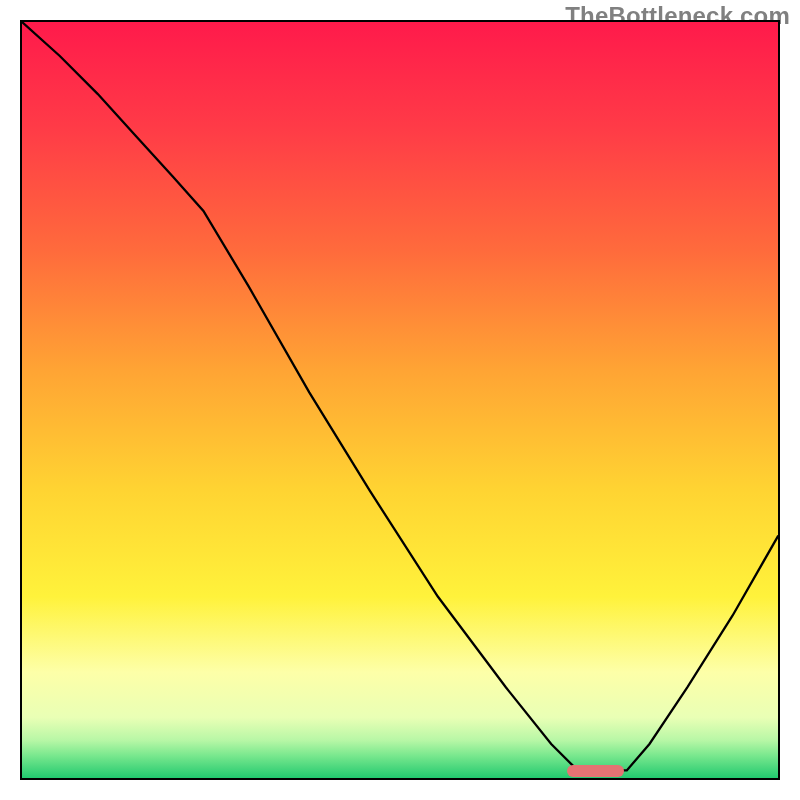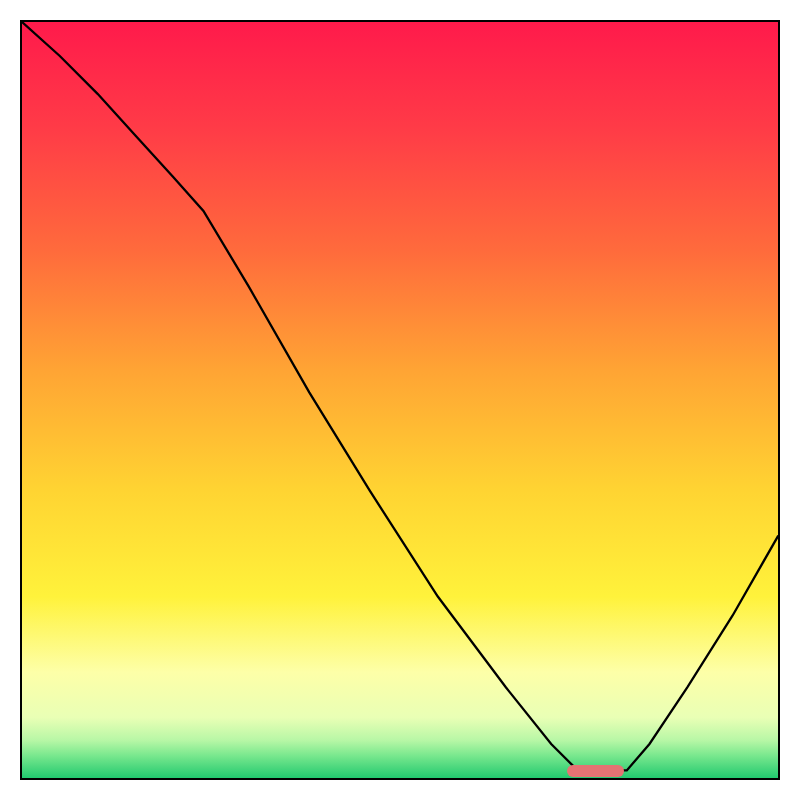--- a/index.html
+++ b/index.html
@@ -48,20 +48,21 @@
   .marker {
     position: absolute;
     background: #e57373;
     border-radius: 999px;
   }
 </style>
 </head>
 <body>
 <div class="canvas">
 
+  <div class="watermark">TheBottleneck.com</div>
 
   <div class="frame">
     <div class="gradient" id="gradient" style="background: linear-gradient(rgb(255, 26, 75) 0%, rgb(255, 59, 71) 14%, rgb(255, 106, 60) 30%, rgb(255, 164, 52) 46%, rgb(255, 212, 50) 62%, rgb(255, 242, 59) 76%, rgb(253, 255, 168) 86%, rgb(233, 255, 181) 92%, rgb(184, 247, 166) 95%, rgb(122, 232, 142) 97%, rgb(34, 201, 111) 100%);"></div>
 
     <svg class="curve" viewBox="0 0 760 760" preserveAspectRatio="none">
       <path id="curvePath" fill="none" stroke="#000000" stroke-width="2.3" stroke-linecap="round" d="M0.0 0.0 L38.0 34.2 L76.0 72.2 L114.0 114.0 L152.0 155.8 L182.4 190.0 L228.0 266.0 L288.8 372.4 L349.6 471.2 L418.0 577.6 L486.4 668.8 L532.0 725.8 L554.8 748.6 L577.6 752.4 L608.0 752.4 L630.8 725.8 L668.8 668.8 L714.4 596.6 L760.0 516.8"></path>
     </svg>
 
     <div class="marker" id="marker" style="width: 57px; height: 12.16px; left: 545.3px; top: 742.52px; background: rgb(229, 115, 115);"></div>
   </div>

